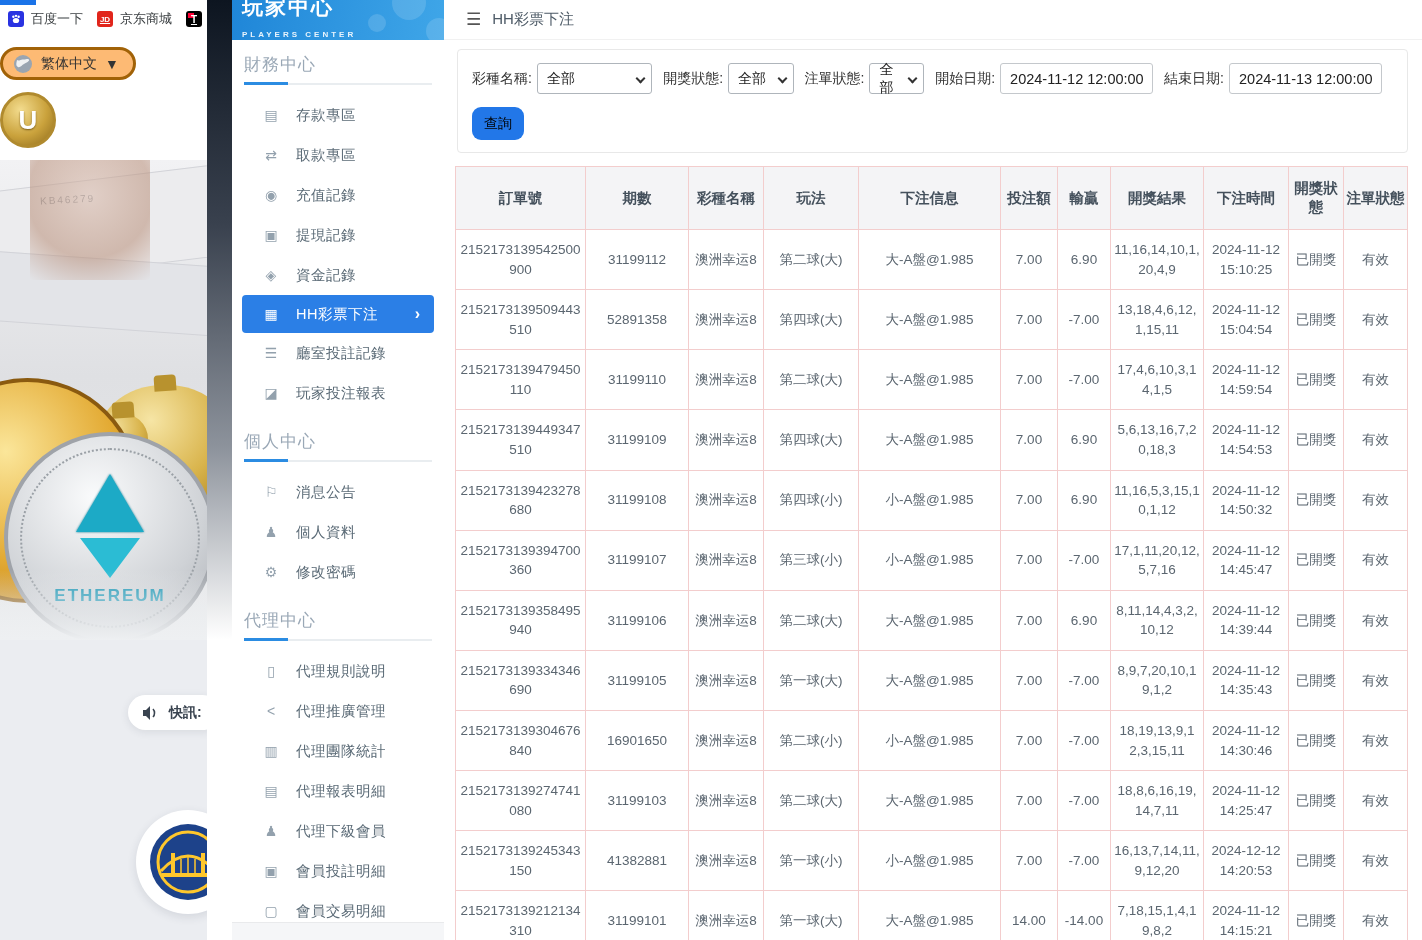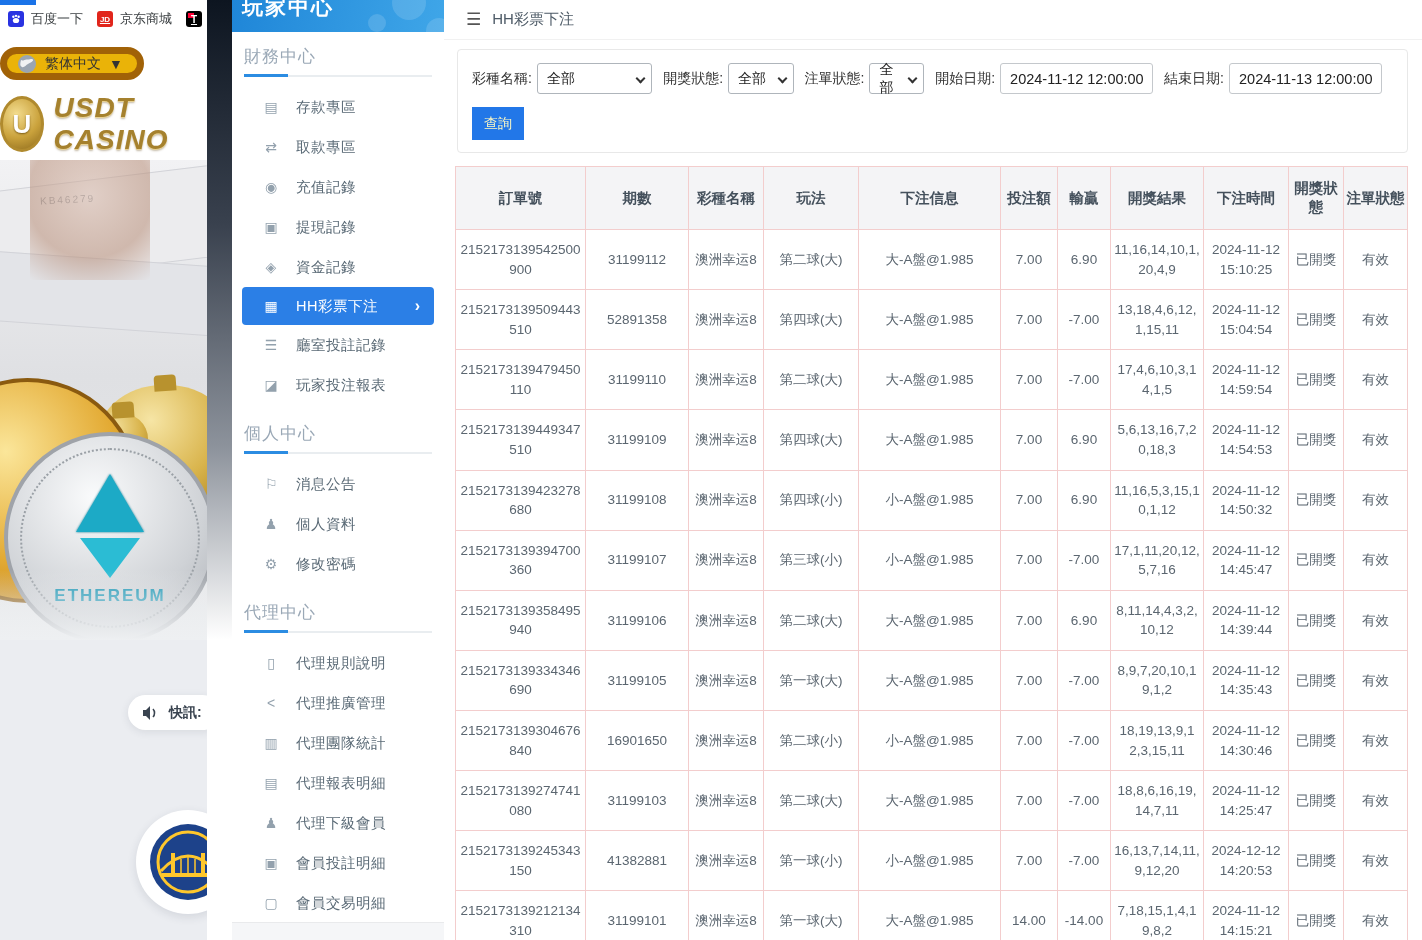--- a/index.html
+++ b/index.html
@@ -11,21 +11,21 @@
   .left-region { position:absolute; left:0; top:0; width:207px; height:940px; overflow:hidden; background:#fff; }
   .tab-accent { position:absolute; left:0; top:0; width:36px; height:5px; background:#1a73e8; }
   .bookmarks-bar { position:absolute; left:0; top:6px; width:300px; height:26px; display:flex; align-items:center; gap:14px; padding-left:8px; }
   .bm { display:flex; align-items:center; gap:7px; font-size:13px; color:#3c4043; white-space:nowrap; }
   .favicon { width:16px; height:16px; border-radius:3px; display:flex; align-items:center; justify-content:center; flex:0 0 16px;text-decoration:underline; }
   .fav-baidu { background:#2932e1; }
   .fav-jd { background:#e1251b; color:#fff; font-size:8px; font-weight:bold; }
   .fav-tmall { background:#000; color:#fff; font-size:10px; font-weight:bold; position:relative; }
   .fav-tmall i { position:absolute; left:2px; top:2px; width:6px; height:5px; background:#ff0036; }
   .fav-tmall b { position:relative; z-index:1; font-style:normal; }
-  .lang-pill { position:absolute; left:0px; top:47px; height:33px; padding:0 14px 0 10px; border:7px solid #a16207; border-radius:17px; display:flex; align-items:center; gap:8px; background:#eab308; }
+  .lang-pill { position:absolute; left:0px; top:47px; height:33px; padding:0 14px 0 10px; border:3px solid #a16207; border-radius:17px; display:flex; align-items:center; gap:8px; background:#fdba74; }
   .lang-pill span { font-size:14px; color:#333; }
   .lang-caret { font-size:11px; color:#8a97a5; }
   .globe { width:20px; height:20px; }
   .logo-row { position:absolute; left:0px; top:92px; display:flex; align-items:center; gap:10px; }
   .logo-coin { width:56px; height:56px; border-radius:50%; background:radial-gradient(circle at 35% 30%, #f3dc8e, #caa23c 55%, #8d6a1c); border:3px solid #b08a2e; display:flex; align-items:center; justify-content:center; color:#fff; font-size:26px; font-weight:bold; text-shadow:0 1px 2px #7a5a14; }
   .logo-text { font-size:28px; font-weight:800; letter-spacing:1px; color:#a5812e; text-shadow:0 1px 0 #e8d294, 0 2px 2px rgba(90,60,10,.35); font-style:italic; }
 
   
   .hero { position:absolute; left:0; top:160px; width:207px; height:480px; overflow:hidden; background:linear-gradient(#f2f2f4, #dfe0e3 45%, #e9eaec); }
   .bill { position:absolute; background:#ececee; border:1px solid #d2d3d8; }
@@ -50,21 +50,21 @@
   .gray-floor { position:absolute; left:0; top:640px; width:207px; height:300px; background:#ebedf1; }
 
   .news-pill { position:absolute; left:128px; top:695px; height:35px; padding:0 18px 0 14px; background:#fff; border-radius:18px; box-shadow:0 2px 8px rgba(40,50,70,.10); display:flex; align-items:center; gap:9px; }
   .news-pill span { font-size:14px; font-weight:bold; color:#3a4450; white-space:nowrap; }
   .team-badge { position:absolute; left:136px; top:810px; width:104px; height:104px; background:#fff; border-radius:50%; box-shadow:0 3px 10px rgba(40,50,70,.12); display:flex; align-items:center; justify-content:center; }
 
   .edge-shade { position:absolute; left:207px; top:0; width:25px; height:640px; background:linear-gradient(#0d1520, #39414e 35%, #8d939c 70%, rgba(232,233,235,0)); }
 
   
   .sidebar { position:absolute; left:232px; top:0; width:212px; height:940px; background:#fff; z-index:3; }
-  .sb-header { position:relative; height:32px; background:linear-gradient(100deg, #1f86d8, #3fa6e8); overflow:hidden; padding-left:10px; }
+  .sb-header { position:relative; height:40px; background:linear-gradient(100deg, #1f86d8, #3fa6e8); overflow:hidden; padding-left:10px; }
   .sb-header .bub { position:absolute; border-radius:50%; background:rgba(255,255,255,.14); }
   .sb-title { font-size:21px; font-weight:bold; color:#fff; margin-top:-7px; letter-spacing:2px; }
   .sb-sub { font-size:8px; letter-spacing:3px; color:#e8f4fd; margin-top:9px; font-weight:bold; }
   .sb-section-title { font-size:17px; color:#9aa8b6; padding:13px 12px 7px 12px; letter-spacing:1px; }
   .sb-underline { height:2px; background:#e9edf0; margin:0 12px; position:relative; }
   .sb-underline::before { content:""; position:absolute; left:0; top:-1px; width:44px; height:3px; background:#2b8ce2; }
   .sb-group { padding:10px 0 4px 0; }
   .sb-item { height:40px; display:flex; align-items:center; padding-left:30px; cursor:pointer; }
   .sb-ico { width:18px; text-align:center; font-size:14px; color:#93a1ad; flex:0 0 18px; }
   .sb-label { font-size:14.5px; color:#5a6a76; margin-left:16px; letter-spacing:.5px; }
@@ -79,21 +79,21 @@
   .burger { font-size:17px; color:#555; }
   .page-title { font-size:15px; color:#4d5a66; }
   .filter-card { margin:9px 14px 0 13px; border:1px solid #e8e8e8; border-radius:4px; padding:13px 14px 12px 14px; }
   .filter-row { display:flex; align-items:center; flex-wrap:nowrap; }
   .f-label { font-size:14px; color:#333; margin-right:5px; white-space:nowrap; }
   .sel { position:relative; height:31px; border:1px solid #afb5bb; border-radius:3px; background:#fff; display:flex; align-items:center; padding:0 22px 0 9px; margin-right:11px; cursor:pointer; }
   .sel span { font-size:14px; color:#222; }
   .sel .caret { position:absolute; right:7px; top:11px; width:7px; height:7px; border-right:2px solid #333; border-bottom:2px solid #333; transform:rotate(45deg); }
   .sel-lottery { width:132px; } .sel-draw { width:72px; } .sel-order { width:60px; padding-right:18px; }
   .f-input { height:31px; width:153px; border:1px solid #c4c8cc; border-radius:3px; font-size:14.5px; color:#222; padding:0 9px; margin-right:11px; font-family:inherit; }
-  .btn-search { margin-top:13px; height:33px; width:52px; background:#2277e8; color:#fef9c3; border:none; border-radius:0; font-size:14px; cursor:pointer; font-family:inherit; }
+  .btn-search { margin-top:13px; height:33px; width:52px; background:#2277e8; color:#000000; border:none; border-radius:9px; font-size:14px; cursor:pointer; font-family:inherit; }
 
   table.bets { border-collapse:collapse; margin:13px 0 0 11px; width:952px; table-layout:fixed; }
   table.bets th { background:#f4f4f6; border:1px solid #f3cdcd; font-size:14.5px; font-weight:bold; color:#44505c; padding:12px 2px; }
   table.bets td { border:1px solid #f3cdcd; font-size:13.5px; color:#5b6670; text-align:center; padding:10px 3px; line-height:1.45; word-break:break-all; background:#fff; }
 
   svg { display:block; }
 </style>
 </head>
 <body>
 
@@ -132,21 +132,20 @@
             <circle cx="10" cy="10" r="9" fill="#9aa5b1"></circle>
             <path d="M4 6c2 1.5 4-1 6-.5S15 4 16 5.5 13 9 11 10s-4 4-6 3-2-3-1-7z" fill="#fff" opacity=".85"></path>
           </svg>
       </span>
       <span>繁体中文</span>
       <span class="lang-caret">▼</span>
     </div>
 
     <div class="logo-row">
       <div class="logo-coin">U</div>
-      <div class="logo-text">USDT CASINO</div>
     </div>
 
     <div class="hero">
       <div class="bill bill1"></div>
       <div class="bill bill2"></div>
       <div class="bill-text">KB46279</div>
       <div class="gavel"></div>
       <div class="bag bag1"></div>
       <div class="bag bag2"></div>
       <div class="stack" style="right:6px; top:330px;">

